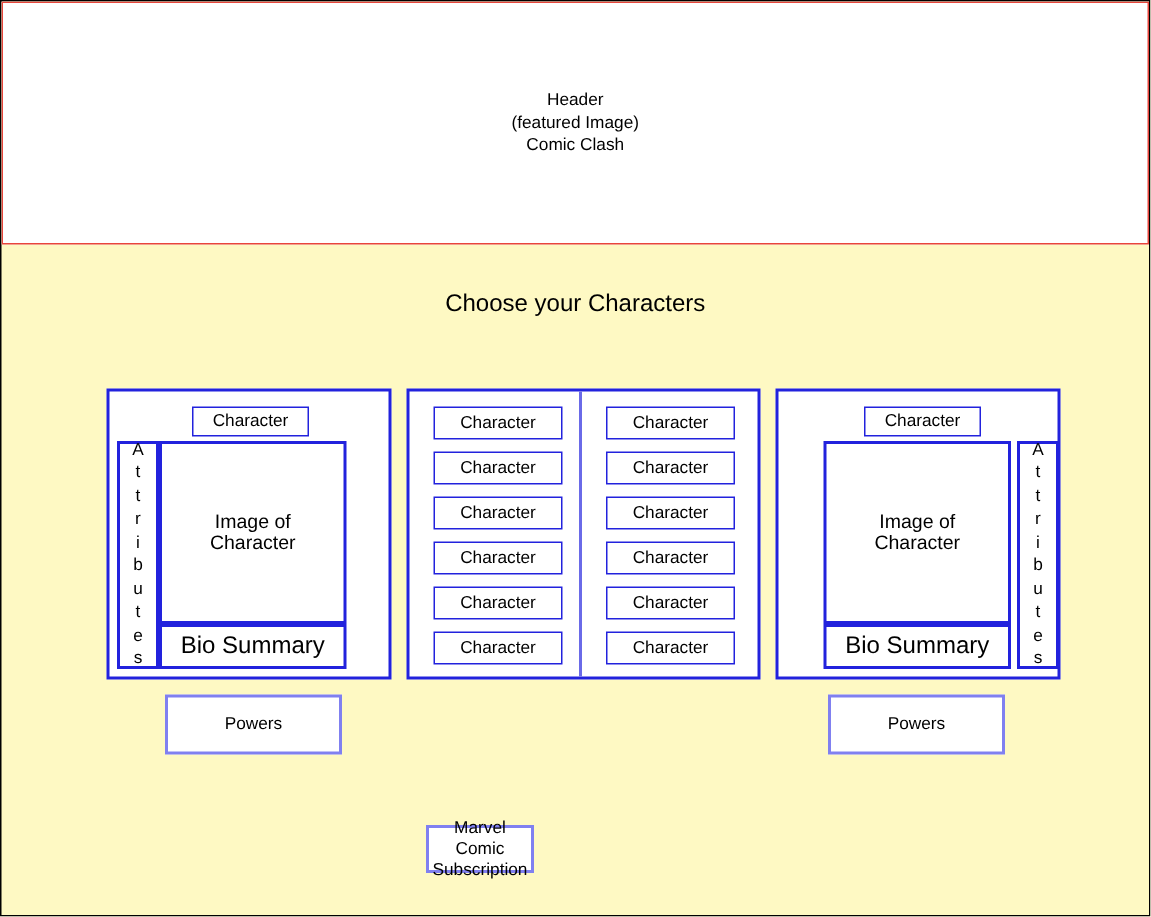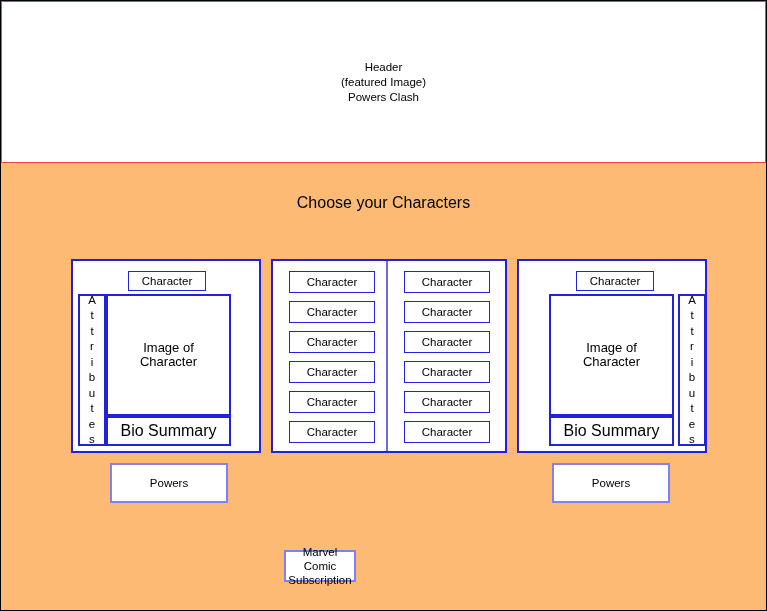--- a/index.html
+++ b/index.html
@@ -11,21 +11,21 @@
     font-family: "Liberation Sans", sans-serif;
     color: #000000;
   }
 
   #page {
     position: relative;
     width: 767px;
     height: 611px;
     box-sizing: border-box;
     border: 1px solid #000000;
-    background: #fdba74;
+    background: #fef9c3;
     overflow: hidden;
   }
 
   
   .header {
     position: absolute;
     left: 0px;
     top: 0px;
     width: 765px;
     height: 162px;
@@ -173,21 +173,21 @@
 </style>
 </head>
 <body>
 
 <div id="page">
 
   <div class="header">
     <div class="header-text">
       <div>Header</div>
       <div>(featured Image)</div>
-      <div>Powers Clash</div>
+      <div>Comic Clash</div>
     </div>
   </div>
 
   <div class="choose-heading">Choose your Characters</div>
 
 
   <div class="wf-box b-strong card-left"></div>
 
   <div class="wf-box b-thin char-tag char-tag-left centered-label">Character</div>
 

